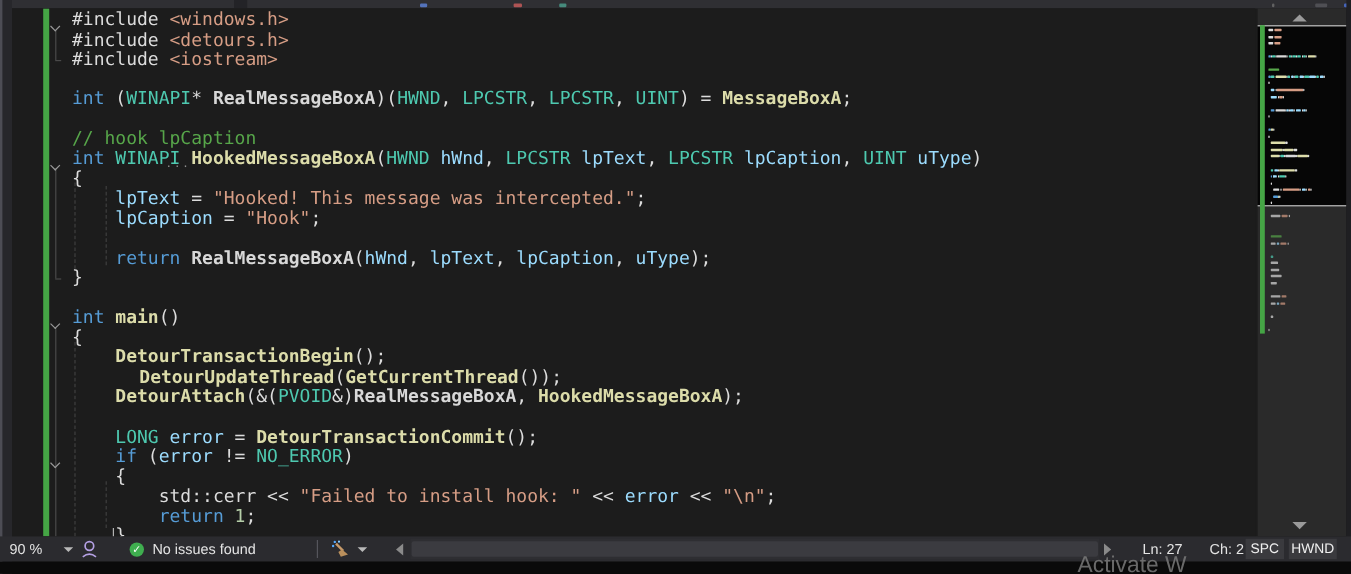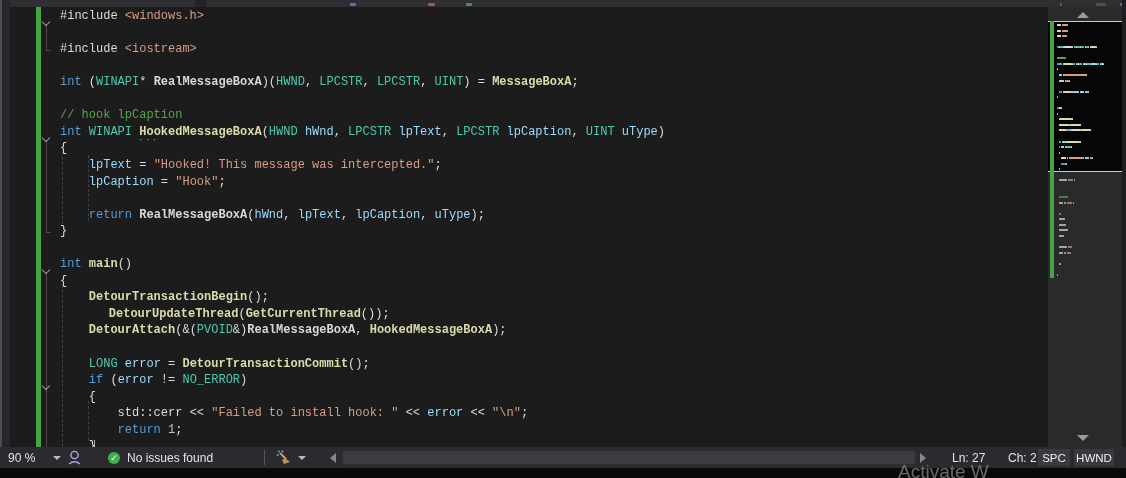--- a/index.html
+++ b/index.html
@@ -15,21 +15,21 @@
   
   .editor{position:absolute;left:10px;top:7px;width:1036px;height:440px;background:#1c1c1c;overflow:hidden;}
   .change-bar{position:absolute;left:26px;top:0;width:5px;height:440px;background:#45a545;}
   .fold-scope{position:absolute;width:1px;background:#5a5a5a;opacity:.75;}
   .fold-corner{position:absolute;height:1px;width:5px;background:#5a5a5a;opacity:.75;}
   .indent-guide{position:absolute;width:0;border-left:1px dashed #3f3f3f;}
   .chevron{position:absolute;width:7px;height:7px;}
   .chevron::before{content:"";position:absolute;left:0;top:1px;width:5px;height:5px;
       border-right:1.4px solid #9a9a9a;border-bottom:1.4px solid #9a9a9a;transform:rotate(45deg);}
   #code{position:absolute;left:50px;top:1px;right:0;bottom:0;}
-  .line{position:absolute;left:0;white-space:pre;font-size:12px;line-height:16.55px;height:16.55px;color:#dcdcdc;font-family:Liberation Mono, monospace;}
+  .line{position:absolute;left:0;white-space:pre;font-size:15px;line-height:16.55px;height:16.55px;color:#dcdcdc;}
   .hint-dots{position:absolute;color:#8f8f8f;font-size:9px;letter-spacing:1.5px;}
   .cursor{position:absolute;width:1px;height:9px;background:#cccccc;opacity:.85;}
   
   .minimap{position:absolute;left:1048px;top:7px;width:74px;height:440px;background:#2a2a2a;}
   .mm-green{position:absolute;left:2px;width:4px;background:#45a545;}
   .mm-viewport{position:absolute;left:0;width:74px;background:#060606;border-top:1px solid #c9c9c9;border-bottom:1px solid #c9c9c9;box-sizing:border-box;}
   .mm-mark{position:absolute;height:2px;border-radius:.5px;}
   .arrow-up{position:absolute;width:0;height:0;border-left:6px solid transparent;border-right:6px solid transparent;border-bottom:6px solid #9a9a9a;}
   .arrow-down{position:absolute;width:0;height:0;border-left:6px solid transparent;border-right:6px solid transparent;border-top:6px solid #9a9a9a;}
   .right-strip{position:absolute;left:1122px;top:0;width:4px;height:478px;background:#1f1f22;}
@@ -78,20 +78,21 @@
         <div class="fold-scope" style="left: 36px; top: 133.4px; height: 91.75px;"></div>
         <div class="fold-corner" style="left: 36px; top: 225.15px;"></div>
         <div class="fold-scope" style="left: 36px; top: 265.8px; height: 174.2px;"></div>
         <div class="indent-guide" style="left: 52px; top: 145px; height: 72px;"></div>
         <div class="indent-guide" style="left: 78px; top: 148px; height: 66px;"></div>
         <div class="indent-guide" style="left: 52px; top: 278px; height: 162px;"></div>
         <div class="indent-guide" style="left: 78px; top: 394px; height: 39px;"></div>
       </div>
     <div id="code">
         <div class="line" style="top: 0px;"><span style="color: rgb(220, 220, 220);">#include </span><span style="color: rgb(214, 157, 133);">&lt;windows.h&gt;</span></div>
+        <div class="line" style="top: 16.55px;"><span style="color: rgb(220, 220, 220);">#include </span><span style="color: rgb(214, 157, 133);">&lt;detours.h&gt;</span></div>
         <div class="line" style="top: 33.1px;"><span style="color: rgb(220, 220, 220);">#include </span><span style="color: rgb(214, 157, 133);">&lt;iostream&gt;</span></div>
         <div class="line" style="top: 49.65px;"></div>
         <div class="line" style="top: 66.2px;"><span style="color: rgb(86, 156, 214);">int</span><span style="color: rgb(220, 220, 220);"> (</span><span style="color: rgb(78, 201, 176);">WINAPI</span><span style="color: rgb(220, 220, 220);">* </span><span style="color: rgb(216, 216, 216); font-weight: bold;">RealMessageBoxA</span><span style="color: rgb(220, 220, 220);">)(</span><span style="color: rgb(78, 201, 176);">HWND</span><span style="color: rgb(220, 220, 220);">, </span><span style="color: rgb(78, 201, 176);">LPCSTR</span><span style="color: rgb(220, 220, 220);">, </span><span style="color: rgb(78, 201, 176);">LPCSTR</span><span style="color: rgb(220, 220, 220);">, </span><span style="color: rgb(78, 201, 176);">UINT</span><span style="color: rgb(220, 220, 220);">) = </span><span style="color: rgb(220, 220, 170); font-weight: bold;">MessageBoxA</span><span style="color: rgb(220, 220, 220);">;</span></div>
         <div class="line" style="top: 82.75px;"></div>
         <div class="line" style="top: 99.3px;"><span style="color: rgb(87, 166, 74);">// hook lpCaption</span></div>
         <div class="line" style="top: 115.85px;"><span style="color: rgb(86, 156, 214);">int</span><span style="color: rgb(220, 220, 220);"> </span><span style="color: rgb(78, 201, 176);">WINAPI</span><span style="color: rgb(220, 220, 220);"> </span><span style="color: rgb(220, 220, 170); font-weight: bold;">HookedMessageBoxA</span><span style="color: rgb(220, 220, 220);">(</span><span style="color: rgb(78, 201, 176);">HWND</span><span style="color: rgb(220, 220, 220);"> </span><span style="color: rgb(156, 220, 254);">hWnd</span><span style="color: rgb(220, 220, 220);">, </span><span style="color: rgb(78, 201, 176);">LPCSTR</span><span style="color: rgb(220, 220, 220);"> </span><span style="color: rgb(156, 220, 254);">lpText</span><span style="color: rgb(220, 220, 220);">, </span><span style="color: rgb(78, 201, 176);">LPCSTR</span><span style="color: rgb(220, 220, 220);"> </span><span style="color: rgb(156, 220, 254);">lpCaption</span><span style="color: rgb(220, 220, 220);">, </span><span style="color: rgb(78, 201, 176);">UINT</span><span style="color: rgb(220, 220, 220);"> </span><span style="color: rgb(156, 220, 254);">uType</span><span style="color: rgb(220, 220, 220);">)</span></div>
         <div class="line" style="top: 132.4px;"><span style="color: rgb(220, 220, 220);">{</span></div>
         <div class="line" style="top: 148.95px;"><span style="color: rgb(220, 220, 220);">    </span><span style="color: rgb(156, 220, 254);">lpText</span><span style="color: rgb(220, 220, 220);"> = </span><span style="color: rgb(214, 157, 133);">"Hooked! This message was intercepted."</span><span style="color: rgb(220, 220, 220);">;</span></div>
         <div class="line" style="top: 165.5px;"><span style="color: rgb(220, 220, 220);">    </span><span style="color: rgb(156, 220, 254);">lpCaption</span><span style="color: rgb(220, 220, 220);"> = </span><span style="color: rgb(214, 157, 133);">"Hook"</span><span style="color: rgb(220, 220, 220);">;</span></div>
         <div class="line" style="top: 182.05px;"></div>

